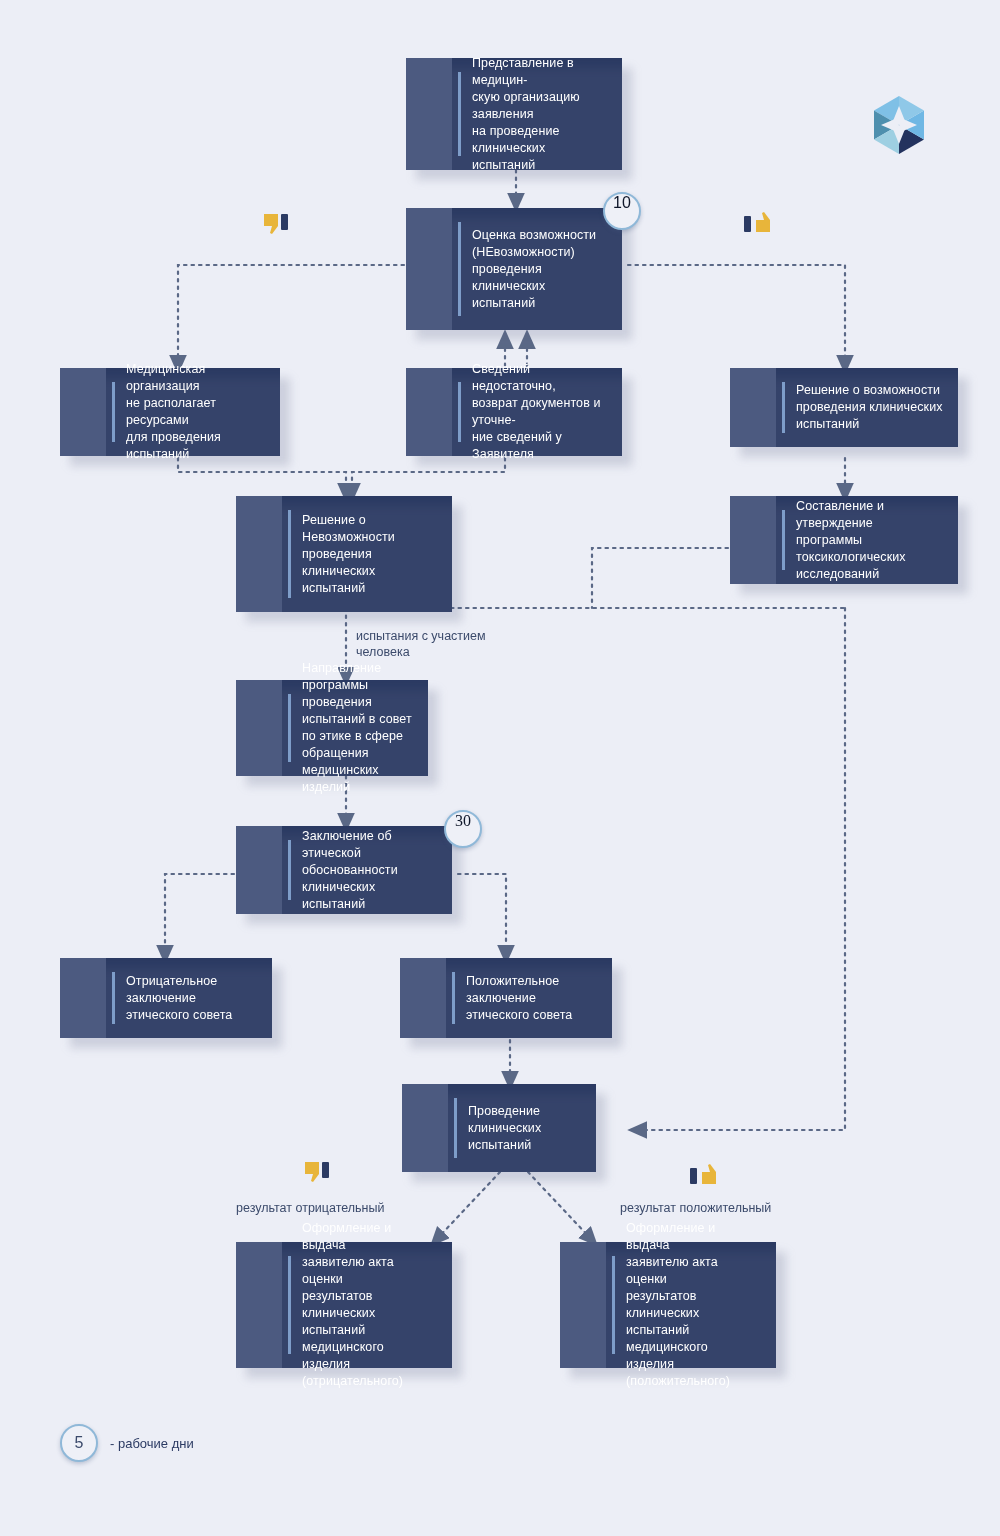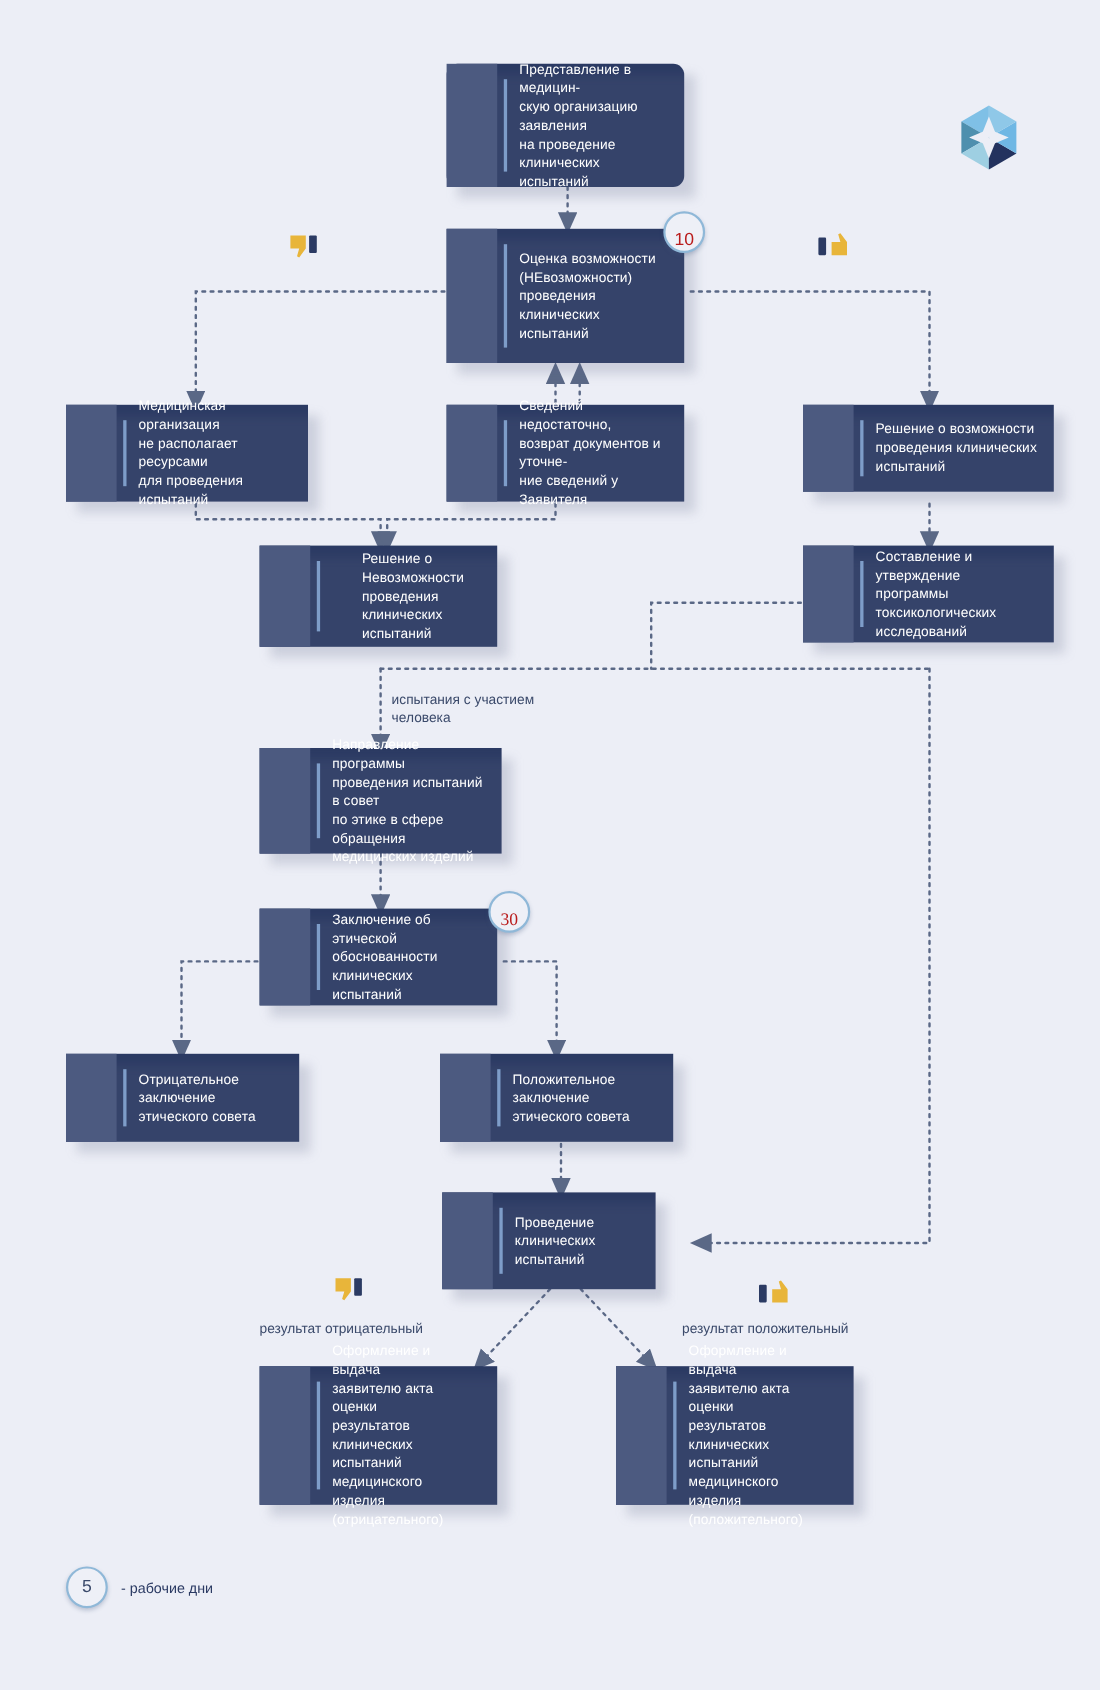--- a/index.html
+++ b/index.html
@@ -50,23 +50,23 @@
     filter:blur(5px);
     z-index:-1;
   }
 
   
   .badge{
     position:absolute;
     width:34px;height:34px;border-radius:50%;
     background:#eef0f7;
     border:2px solid #8fb8d8;
-    color:#b91c1c;
+    color:#0f172a;
     font-size:16px;
-    display:flex;align-items:flex-end;justify-content:center;
+    display:flex;align-items:flex-start;justify-content:center;
     z-index:12;
     box-shadow:0 2px 4px rgba(70,90,130,.30);
   }
 
   
   .caption{
     position:absolute;
     color:#3b4a6b;
     font-size:12.5px;
     line-height:16px;
@@ -133,21 +133,21 @@
       <path d="M458,874 L506,874 L506,956" marker-end="url(#arr)"></path>
 
       <path d="M510,1040 L510,1082" marker-end="url(#arr)"></path>
 
       <path d="M500,1172 L436,1240" marker-end="url(#arr)"></path>
 
       <path d="M528,1172 L592,1240" marker-end="url(#arr)"></path>
     </g>
   </svg>
 
-  <div class="node" style="left:406px;top:58px;width:216px;height:112px;border-radius:10px;">
+  <div class="node" style="left:406px;top:58px;width:216px;height:112px;">
     <div class="drop"></div>
     <div class="shadow-strip"></div>
     <div class="accent"></div>
     <div class="txt">Представление в медицин-
 скую организацию заявления
 на проведение клинических
 испытаний</div>
   </div>
 
   <div class="node" style="left:406px;top:208px;width:216px;height:122px;">
@@ -180,39 +180,39 @@
 
   <div class="node" style="left:730px;top:368px;width:228px;height:79px;">
     <div class="drop"></div>
     <div class="shadow-strip"></div>
     <div class="accent"></div>
     <div class="txt">Решение о возможности
 проведения клинических
 испытаний</div>
   </div>
 
-  <div class="node" style="left:236px;top:496px;width:216px;height:92px;padding-left:27px;">
+  <div class="node" style="left:236px;top:496px;width:216px;height:116px;">
     <div class="drop"></div>
     <div class="shadow-strip"></div>
     <div class="accent"></div>
     <div class="txt">Решение о Невозможности
 проведения клинических
 испытаний</div>
   </div>
 
   <div class="node" style="left:730px;top:496px;width:228px;height:88px;">
     <div class="drop"></div>
     <div class="shadow-strip"></div>
     <div class="accent"></div>
     <div class="txt">Составление и утверждение
 программы токсикологических
 исследований</div>
   </div>
 
-  <div class="node" style="left:236px;top:680px;width:220px;height:96px;justify-content:center;">
+  <div class="node" style="left:236px;top:680px;width:192px;height:96px;justify-content:center;">
     <div class="drop"></div>
     <div class="shadow-strip"></div>
     <div class="accent"></div>
     <div class="txt">Направление программы
 проведения испытаний в совет
 по этике в сфере обращения
 медицинских изделий</div>
   </div>
 
   <div class="node" style="left:236px;top:826px;width:216px;height:88px;">

